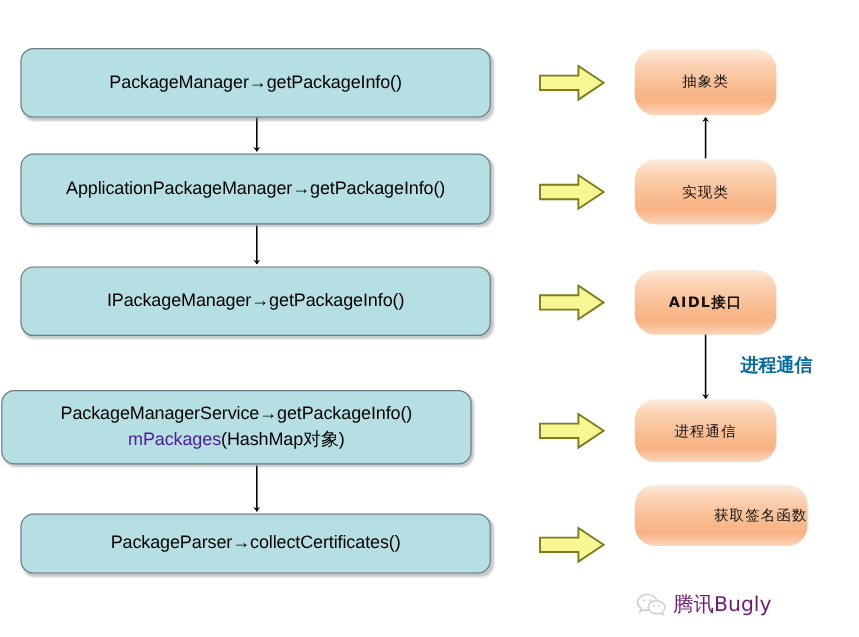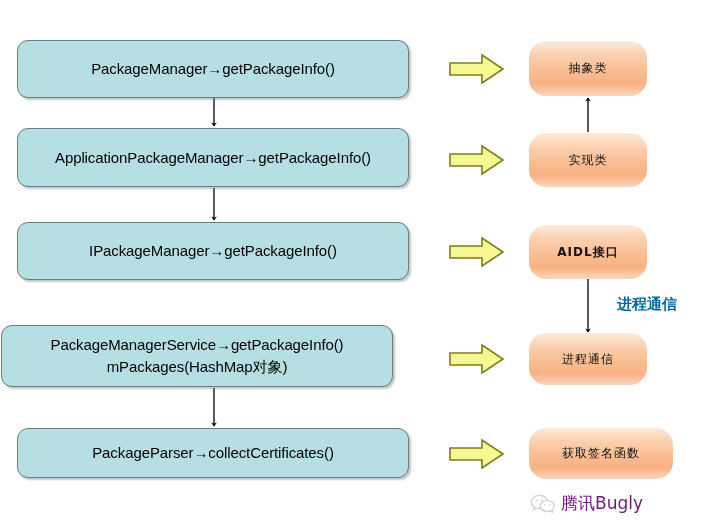--- a/index.html
+++ b/index.html
@@ -29,21 +29,21 @@
     align-items: center;
     justify-content: center;
     color: #000000;
     font-size: 15px;
     line-height: 1.45;
     text-align: center;
     white-space: nowrap;
     letter-spacing: -0.1px;
   }
   .proc-line2 { font-size: 15px; }
-  .mpkg { color: #000000; text-align: center; }
+  .mpkg { color: #4c1d95; text-align: center; }
 
   
   .tag-box {
     position: absolute;
     box-sizing: border-box;
     border-radius: 17px;
     background: linear-gradient(to bottom,
                 #fdeadb 0%,
                 #fbd3b4 22%,
                 #f9bd92 55%,
@@ -172,21 +172,21 @@
   </div>
 
   <div class="tag-box bold" style="left:529px; top:225px; width:118px; height:54px;">
     <span>AIDL接口</span>
   </div>
 
   <div class="tag-box" style="left:529px; top:333px; width:118px; height:52px;">
     <span>进程通信</span>
   </div>
 
-  <div class="tag-box" style="left:529px; top:428px; width:144px; height:51px;">
+  <div class="tag-box" style="left:529px; top:404px; width:144px; height:51px;justify-content:flex-end;">
     <span>获取签名函数</span>
   </div>
 
   <div class="note" style="left:617px; top:295px;">进程通信</div>
 
   <div class="watermark" style="left:530px; top:492px;">
     <svg width="26" height="20" viewBox="0 0 26 20">
       <path d="M9.5,1.4 C4.9,1.4 1.3,4.3 1.3,7.9 C1.3,9.9 2.4,11.7 4.2,12.9 L3.3,15.6 L6.3,14.1 C7.3,14.4 8.4,14.5 9.5,14.5 C14.1,14.5 17.7,11.6 17.7,8 C17.7,4.4 14.1,1.4 9.5,1.4 Z" fill="none" stroke="#d2d2d2" stroke-width="1.4"></path>
       <circle cx="6.8" cy="6.3" r="1.0" fill="#d2d2d2"></circle>
       <circle cx="12.0" cy="6.3" r="1.0" fill="#d2d2d2"></circle>

